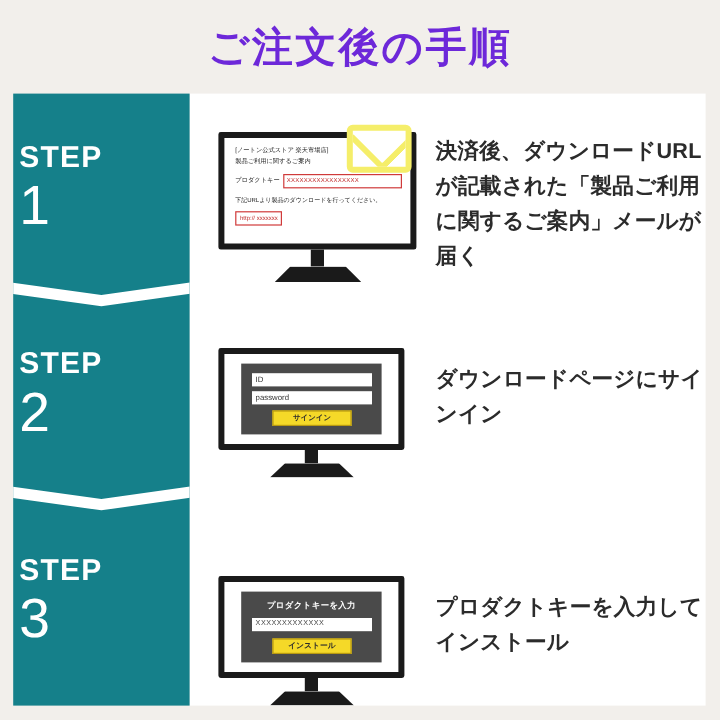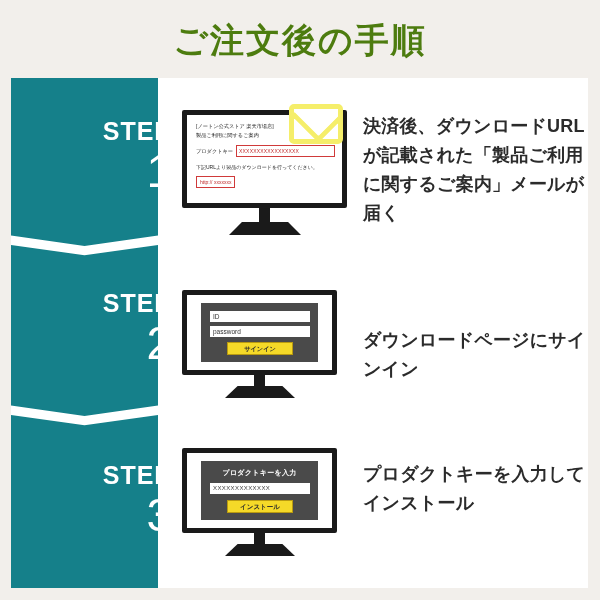--- a/index.html
+++ b/index.html
@@ -8,21 +8,21 @@
     background:#f2efeb;
     font-family:"Liberation Sans","DejaVu Sans",sans-serif;
     overflow:hidden;
   }
   .page{position:relative;width:600px;height:600px;}
 
   
   .title{
     position:absolute;left:0;top:10px;width:600px;
     text-align:center;
-    font-size:34px;font-weight:700;color:#4d7c0f;
+    font-size:34px;font-weight:700;color:#6d28d9;
     letter-spacing:2px;
     line-height:60px;
   }
 
   
   .white-panel{
     position:absolute;left:158px;top:78px;
     width:430px;height:510px;
     background:#ffffff;
   }
@@ -42,40 +42,40 @@
     width:155px;height:26px;
     background:#ffffff;
     -webkit-clip-path:polygon(0 0,50% 42%,100% 0,100% 36%,50% 78%,0 36%);
     clip-path:polygon(0 0,50% 42%,100% 0,100% 36%,50% 78%,0 36%);
   }
   #notch-1{top:235px;}
   #notch-2{top:405px;}
 
   
   .step-block{
-    position:absolute;left:25px;width:147px;
-    text-align:right;color:#ffffff;
+    position:absolute;left:16px;width:147px;
+    text-align:left;color:#ffffff;
   }
   .step-word{
     font-size:25px;font-weight:700;letter-spacing:1px;
     line-height:30px;
   }
   .step-num{
     font-size:46px;font-weight:400;
     line-height:50px;
   }
   #step-block-1{top:116px;}
   #step-block-2{top:288px;}
   #step-block-3{top:460px;}
 
   
   .row{position:absolute;left:158px;width:430px;}
   #row-1{top:96px;height:160px;}
   #row-2{top:282px;height:120px;}
-  #row-3{top:440px;height:120px;}
+  #row-3{top:472px;height:120px;}
 
   
   .monitor{position:absolute;}
   .screen{
     position:absolute;left:0;top:0;
     box-sizing:border-box;
     border:5px solid #1a1a1a;
     background:#ffffff;
     border-radius:2px;
   }
@@ -184,21 +184,21 @@
     text-align:center;line-height:12px;
   }
 
   
   .desc{
     position:absolute;
     font-size:18px;font-weight:700;color:#2b2b2b;
     line-height:29px;letter-spacing:.2px;
   }
   #desc-1{left:205px;top:16px;width:225px;}
-  #desc-2{left:205px;top:20px;width:225px;margin-top:24px;}
+  #desc-2{left:205px;top:20px;width:225px;}
   #desc-3{left:205px;top:20px;width:225px;}
 
   
   .footer-note{
     position:absolute;left:158px;top:558px;width:430px;
     text-align:center;
     font-size:12.5px;font-weight:700;color:#d02b2b;
     letter-spacing:.2px;
   }
 </style>

